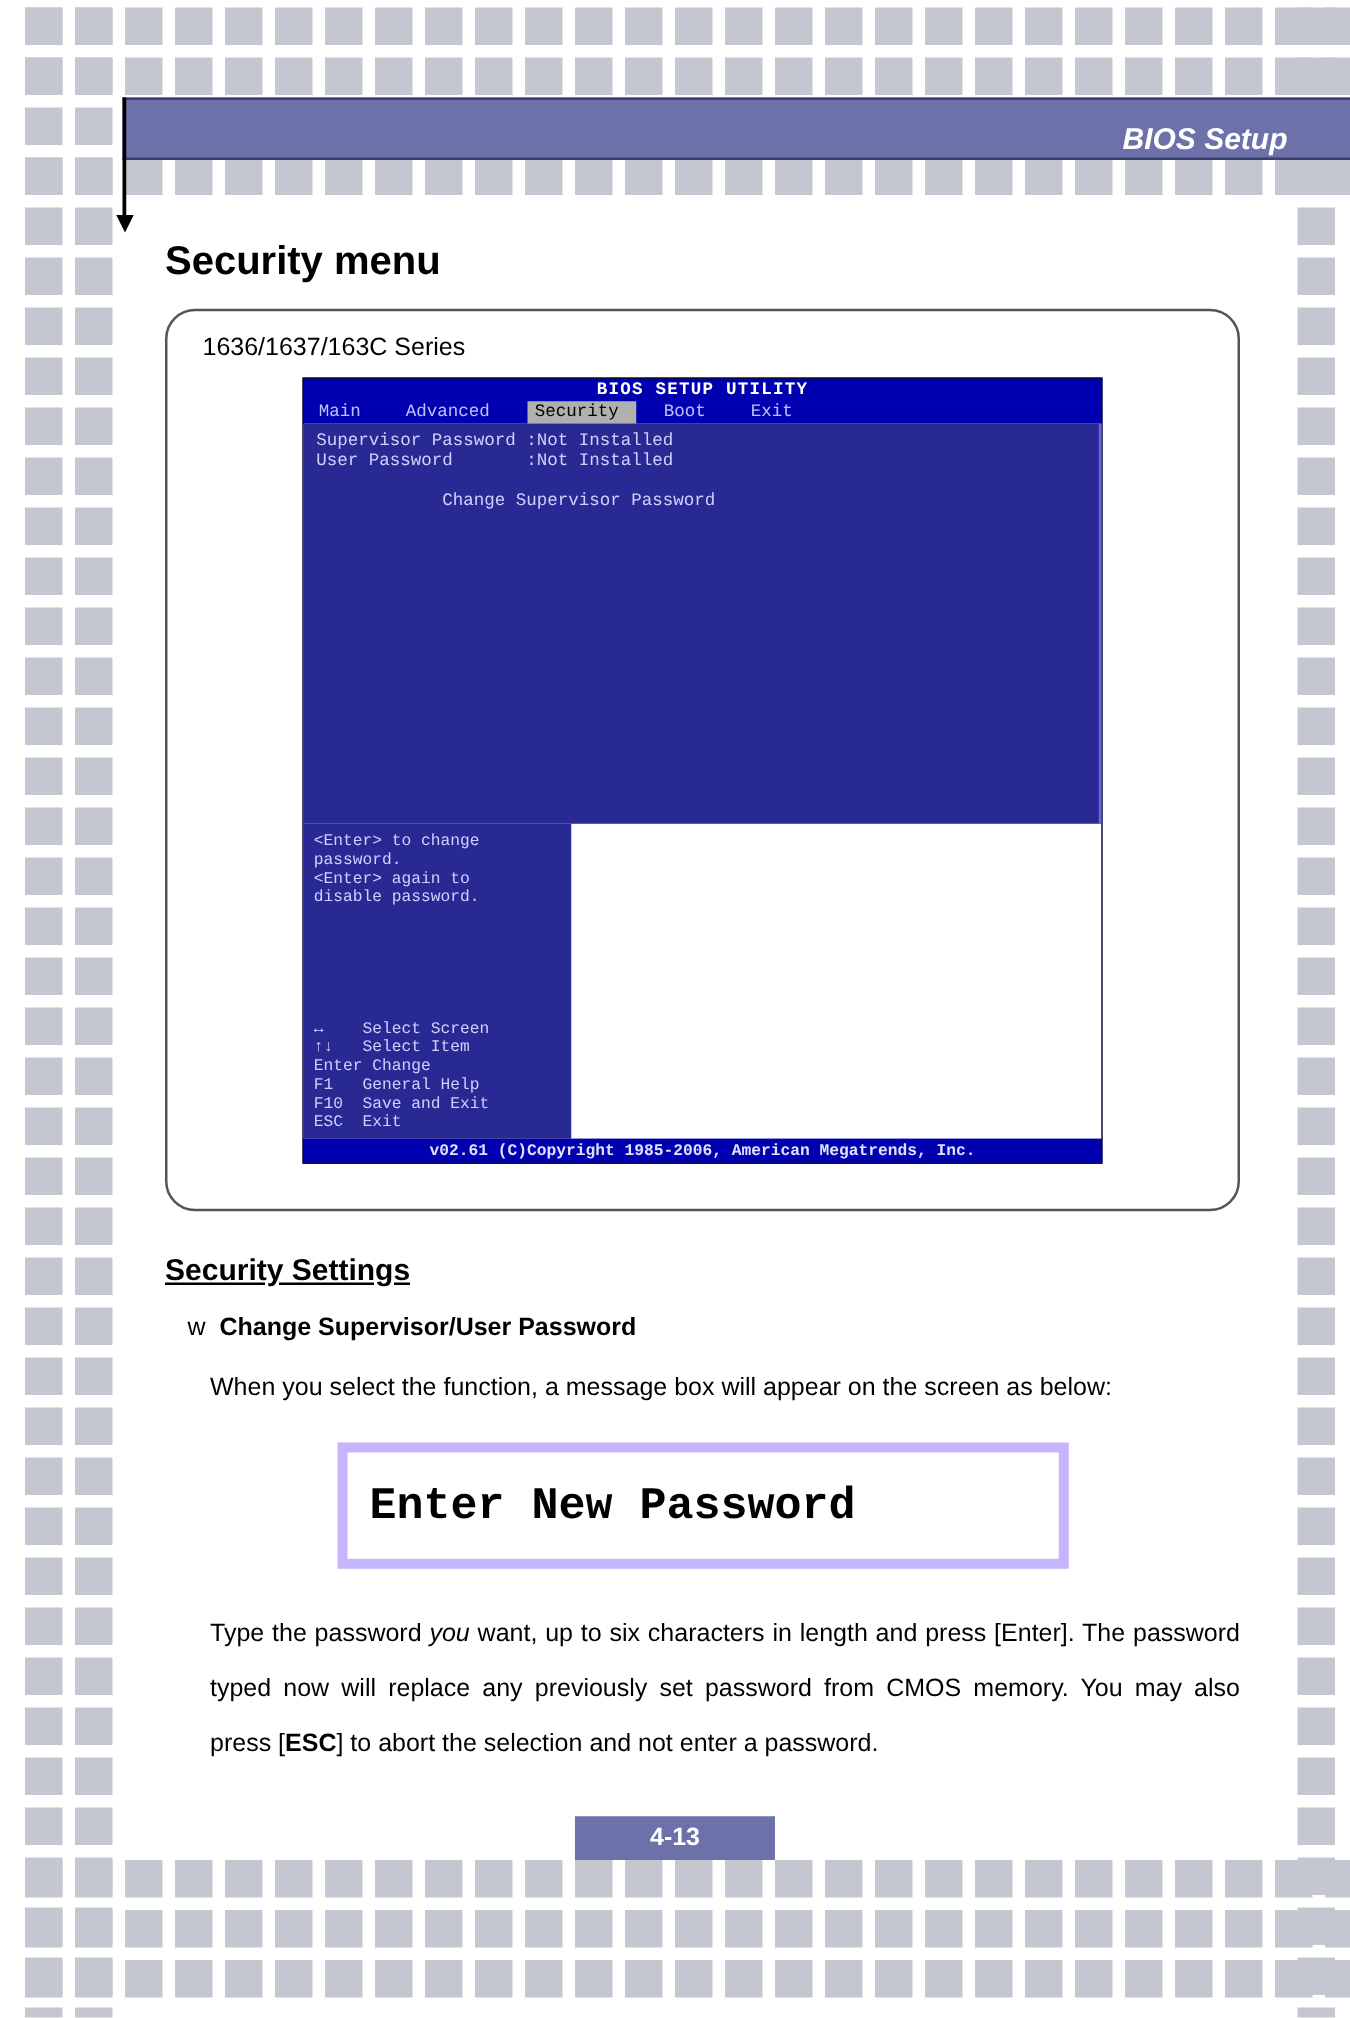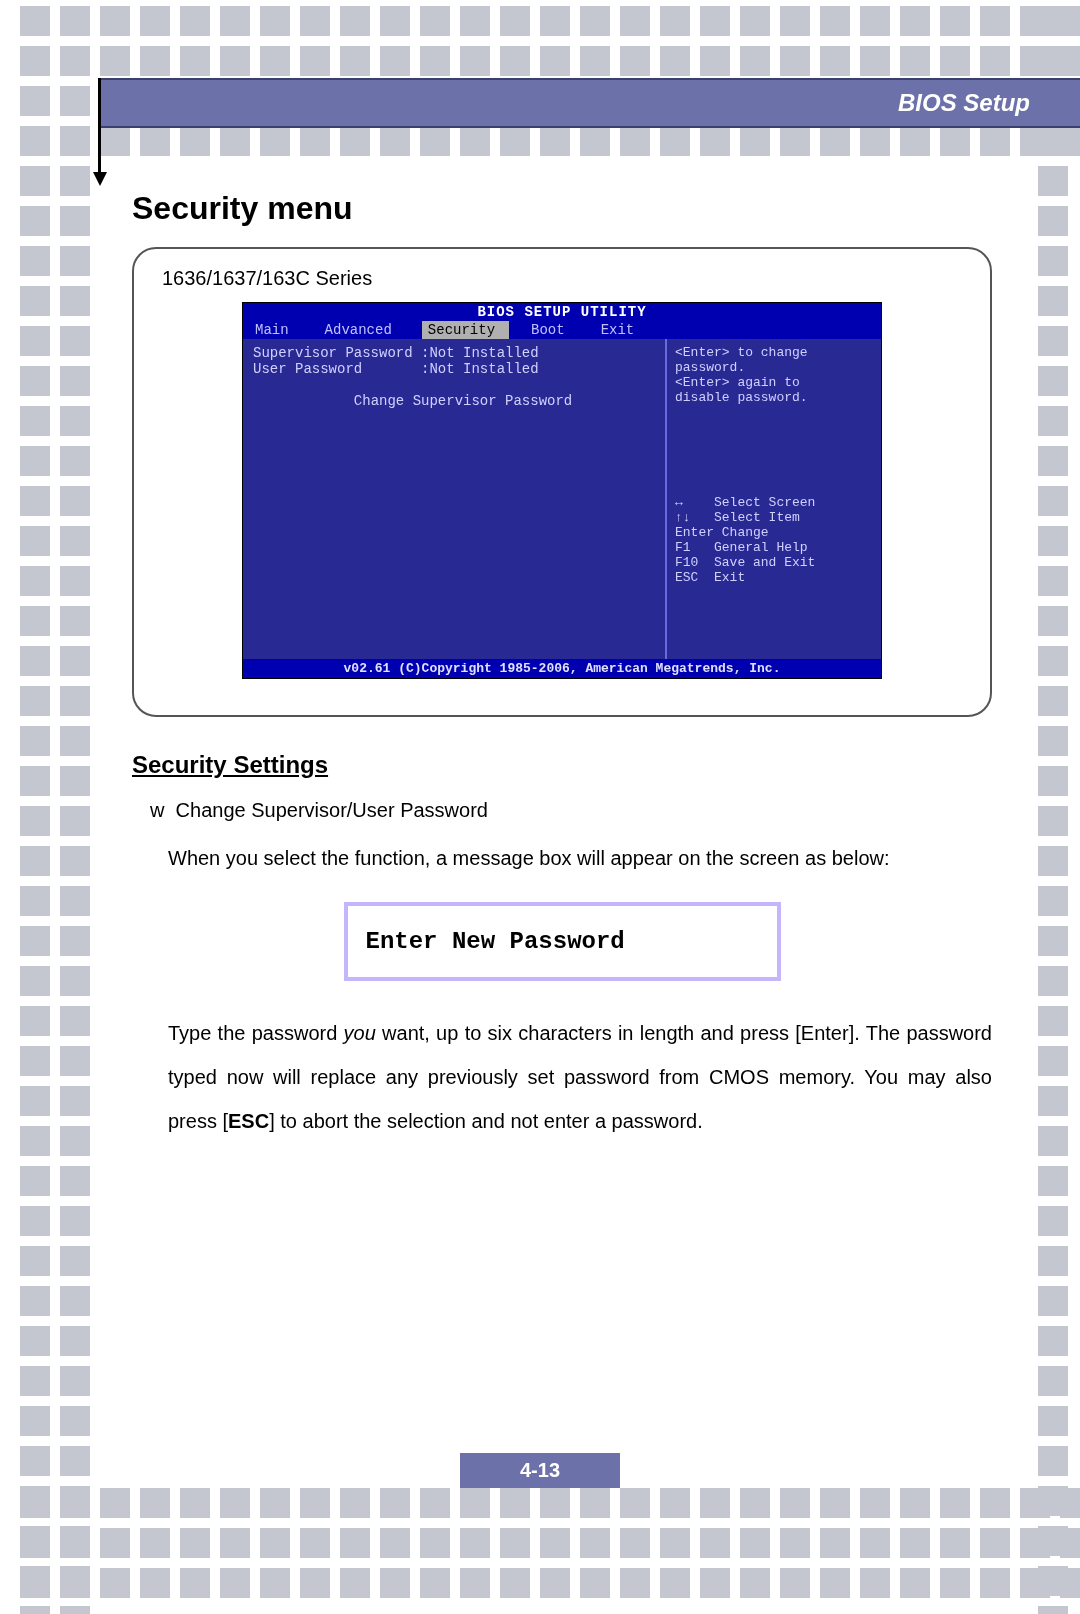--- a/index.html
+++ b/index.html
@@ -19,21 +19,21 @@
     top: 78px; left: 98px; right: 0;
     height: 50px;
     background: #6c71a9;
     border-top: 2px solid #3a3f6e;
     border-bottom: 2px solid #3a3f6e;
     color: #fff;
     font-weight: bold;
     font-style: italic;
     font-size: 24px;
     display: flex;
-    align-items: center;
+    align-items: flex-end;
     justify-content: flex-end;
     padding-right: 50px;
   }
   .vline {
     position:absolute; top:78px; left:98px; width:3px; height:100px; background:#000;
   }
   .arrow-down {
     position:absolute; top:172px; left:93px;
     width:0;height:0;border-left:7px solid transparent;border-right:7px solid transparent;border-top:14px solid #000;
   }
@@ -63,21 +63,21 @@
   .bios-title {
     background:#0000b0; color:#ffffff; text-align:center; font-weight:bold;
     letter-spacing:1px; padding:1px 0;
   }
   .bios-menu {
     background:#0000b0; color:#c0c0ff; display:flex; gap:16px; padding:0 6px;
   }
   .bios-menu span { padding: 1px 14px 1px 6px; }
   .bios-menu .active { background:#b0b0b0; color:#000; }
   .bios-main {
-    display:flex; background:#ffffff;
+    display:flex; background:#ffffff;flex-direction:column;
   }
   .bios-left {
     flex: 1 1 auto;
     background:#292994;
     color:#d0d0ff;
     padding: 6px 10px;
     min-height: 320px;
     border-right: 2px solid #6a6ae0;
   }
   .bios-left .row { white-space: pre; }
@@ -92,32 +92,32 @@
   .bios-right .keys div { white-space: pre; }
   .bios-footer {
     background:#0000b0; color:#e0e0ff; text-align:center; padding:2px 0;
     font-size:13px;
     font-weight:bold;
   }
 
   h2.sec-settings { font-size:24px; text-decoration: underline; margin-top:34px;}
   .bullet-line { font-size:20px; margin-left:18px; margin-top:12px;}
   .bullet-line .w { font-family: Arial; }
-  .bullet-title { font-weight:normal; }
+  .bullet-title { font-weight:bold; }
   p.body-text { font-size:20px; line-height:2.2; margin:14px 0 0 36px; text-align:justify;}
   p.body-text .you { font-style: italic; }
   p.body-text .esc { font-weight: bold; }
 
   .pw-box {
-    border: 4px solid #c4b5fd;
-    width: 437px; margin: 22px auto 30px auto;
+    border: 8px solid #c4b5fd;
+    width: 585px; margin: 22px auto 30px auto;
     padding: 22px 18px;
     font-family: "Courier New", monospace;
     font-weight: bold;
-    font-size: 24px;
+    font-size: 36px;
   }
 
   .page-num {
     position:absolute; bottom:126px; left:50%; transform:translateX(-50%);
     background:#6c71a9; color:#fff; font-weight:bold; font-size:20px;
     padding: 6px 60px;
   }
 
   
   .strip { position:absolute; display:grid; grid-auto-flow:column; grid-auto-columns:30px; gap:10px;}

